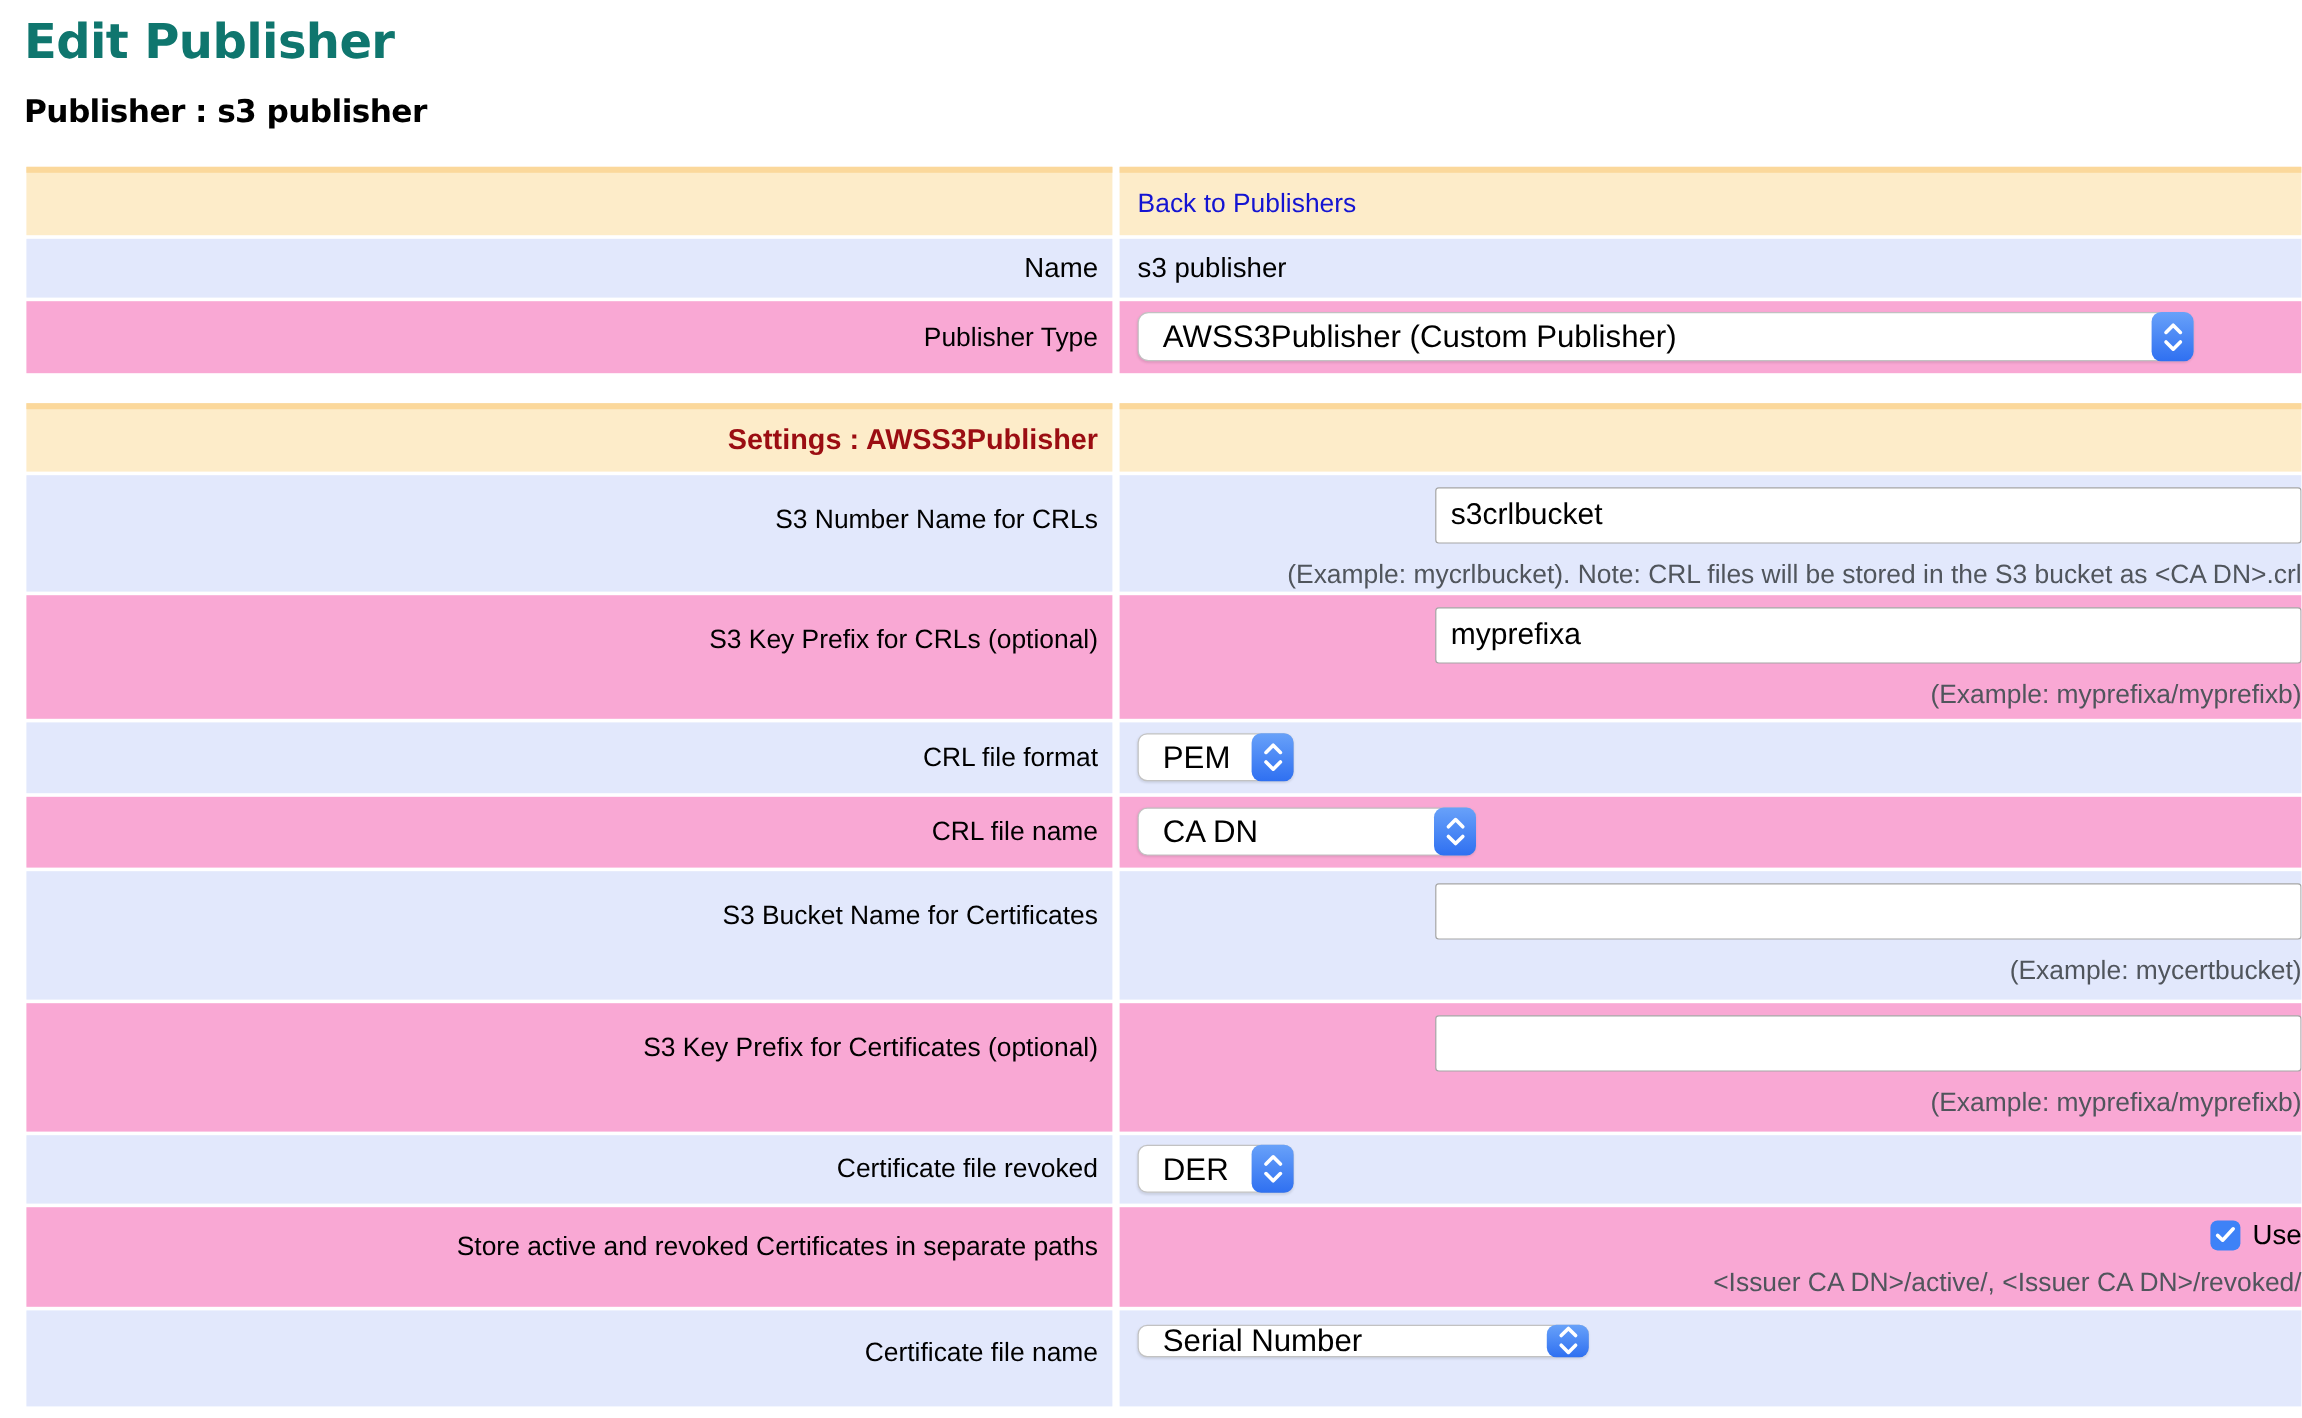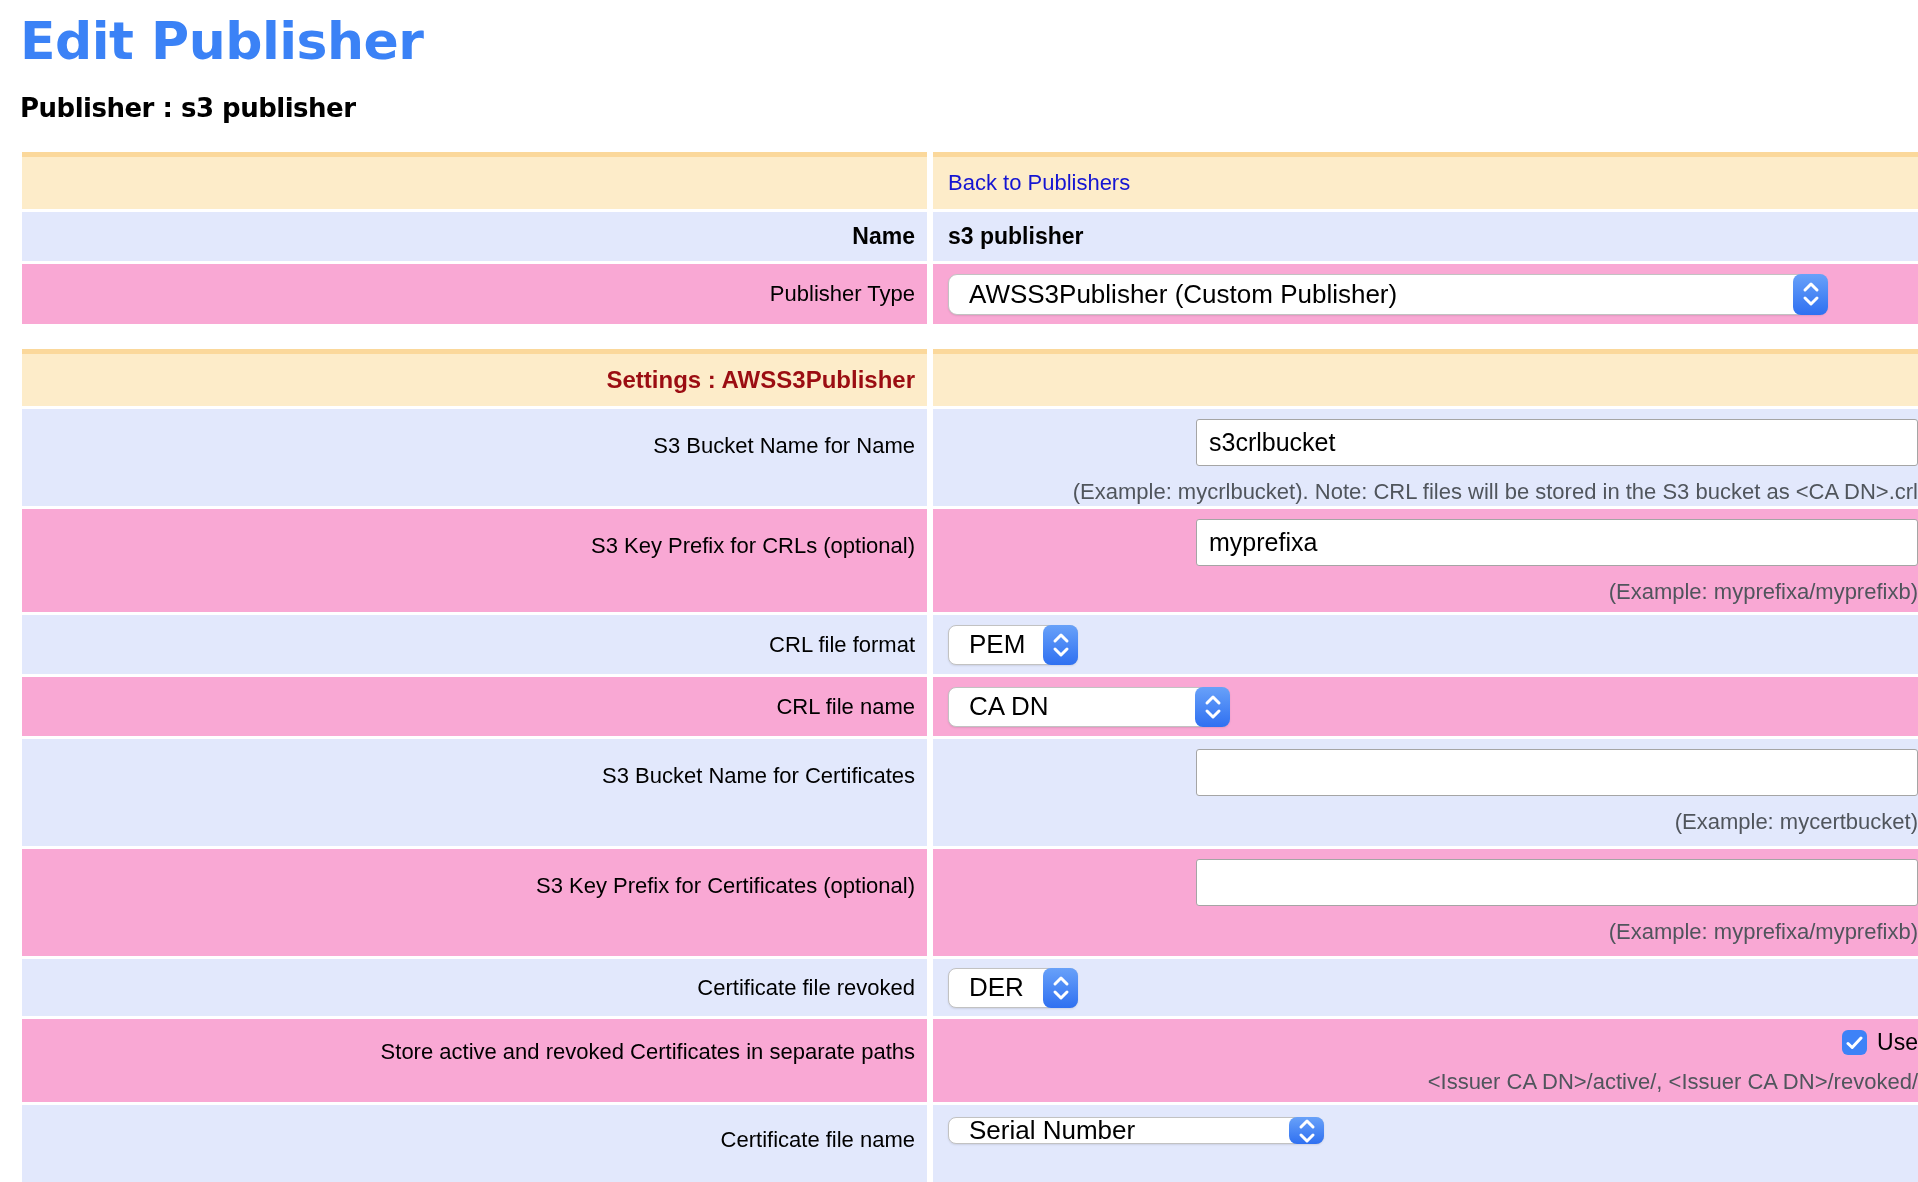--- a/index.html
+++ b/index.html
@@ -1,22 +1,22 @@
 <!DOCTYPE html>
 <html><head>
 <meta charset="utf-8">
 <style>
   html,body{margin:0;padding:0;}
   body{
     width:1918px;height:1182px;overflow:hidden;background:#ffffff;
     font-family:"Liberation Sans", sans-serif;color:#000;
   }
   h1{
-    margin:12px 0 0 20px;font-size:52px;line-height:1.15;font-weight:bold;
-    color:#3b82f6;font-family:"DejaVu Sans", sans-serif;letter-spacing:-0.5px;
+    margin:12px 0 0 20px;font-size:40px;line-height:1.15;font-weight:bold;
+    color:#0f766e;font-family:"DejaVu Sans", sans-serif;letter-spacing:-0.5px;
   }
   h2{
     margin:22px 0 30px 20px;font-size:26px;line-height:1.1;font-weight:bold;
     color:#000;font-family:"DejaVu Sans", sans-serif;letter-spacing:-0.5px;
   }
   .tbl{
     margin-left:22px;width:1896px;display:grid;
     grid-template-columns:905px 985px;column-gap:6px;row-gap:3px;
   }
   #top-table{grid-template-rows:57px 49px 60px;}
@@ -25,21 +25,21 @@
   .head{background:#fdecc9;border-top:5px solid #fbd89b;}
   .lav{background:#e2e8fc;}
   .lt{background:#f9a8d4;}
   .lbl-cell{
     display:flex;align-items:center;justify-content:flex-end;
     padding-right:12px;font-size:22px;color:#000;text-align:right;
   }
   .lbl-top{align-items:flex-start;padding-top:24px;}
   .val-cell{display:flex;align-items:center;padding-left:15px;}
   .val-col{display:flex;flex-direction:column;justify-content:flex-start;align-items:flex-end;padding:10px 0 0 15px;}
-  .bold{font-weight:bold;font-size:23px;}
+  .bold{font-weight:normal;font-size:23px;}
   .red-head{color:#9b0d12;font-weight:bold;font-size:24px;}
   a.backlink{color:#1414d2;text-decoration:none;font-size:22px;cursor:pointer;}
   .txt-input{
     width:722px;height:47px;box-sizing:border-box;border:1px solid #a5a5a5;border-radius:3px;
     font-size:25px;font-family:"Liberation Sans", sans-serif;padding:0 12px;color:#000;background:#fff;
     outline:none;
   }
   .hint{font-size:22px;color:#50555c;margin-top:13px;line-height:1.2;}
   
   .sel{
@@ -101,21 +101,21 @@
   </div>
 </div>
 
 <div class="tbl" id="settings-table">
   <div class="cell head lbl-cell">
     <span class="red-head">Settings : AWSS3Publisher</span>
   </div>
   <div class="cell head"></div>
 
   <div class="cell lav lbl-cell lbl-top">
-    <span>S3 Bucket Name for Name</span>
+    <span>S3 Number Name for CRLs</span>
   </div>
   <div class="cell lav val-col">
     <input class="txt-input" type="text" value="s3crlbucket" style="">
     <div class="hint">(Example: mycrlbucket). Note: CRL files will be stored in the S3 bucket as &lt;CA DN&gt;.crl</div>
   </div>
 
   <div class="cell lt lbl-cell lbl-top">
     <span>S3 Key Prefix for CRLs (optional)</span>
   </div>
   <div class="cell lt val-col">

